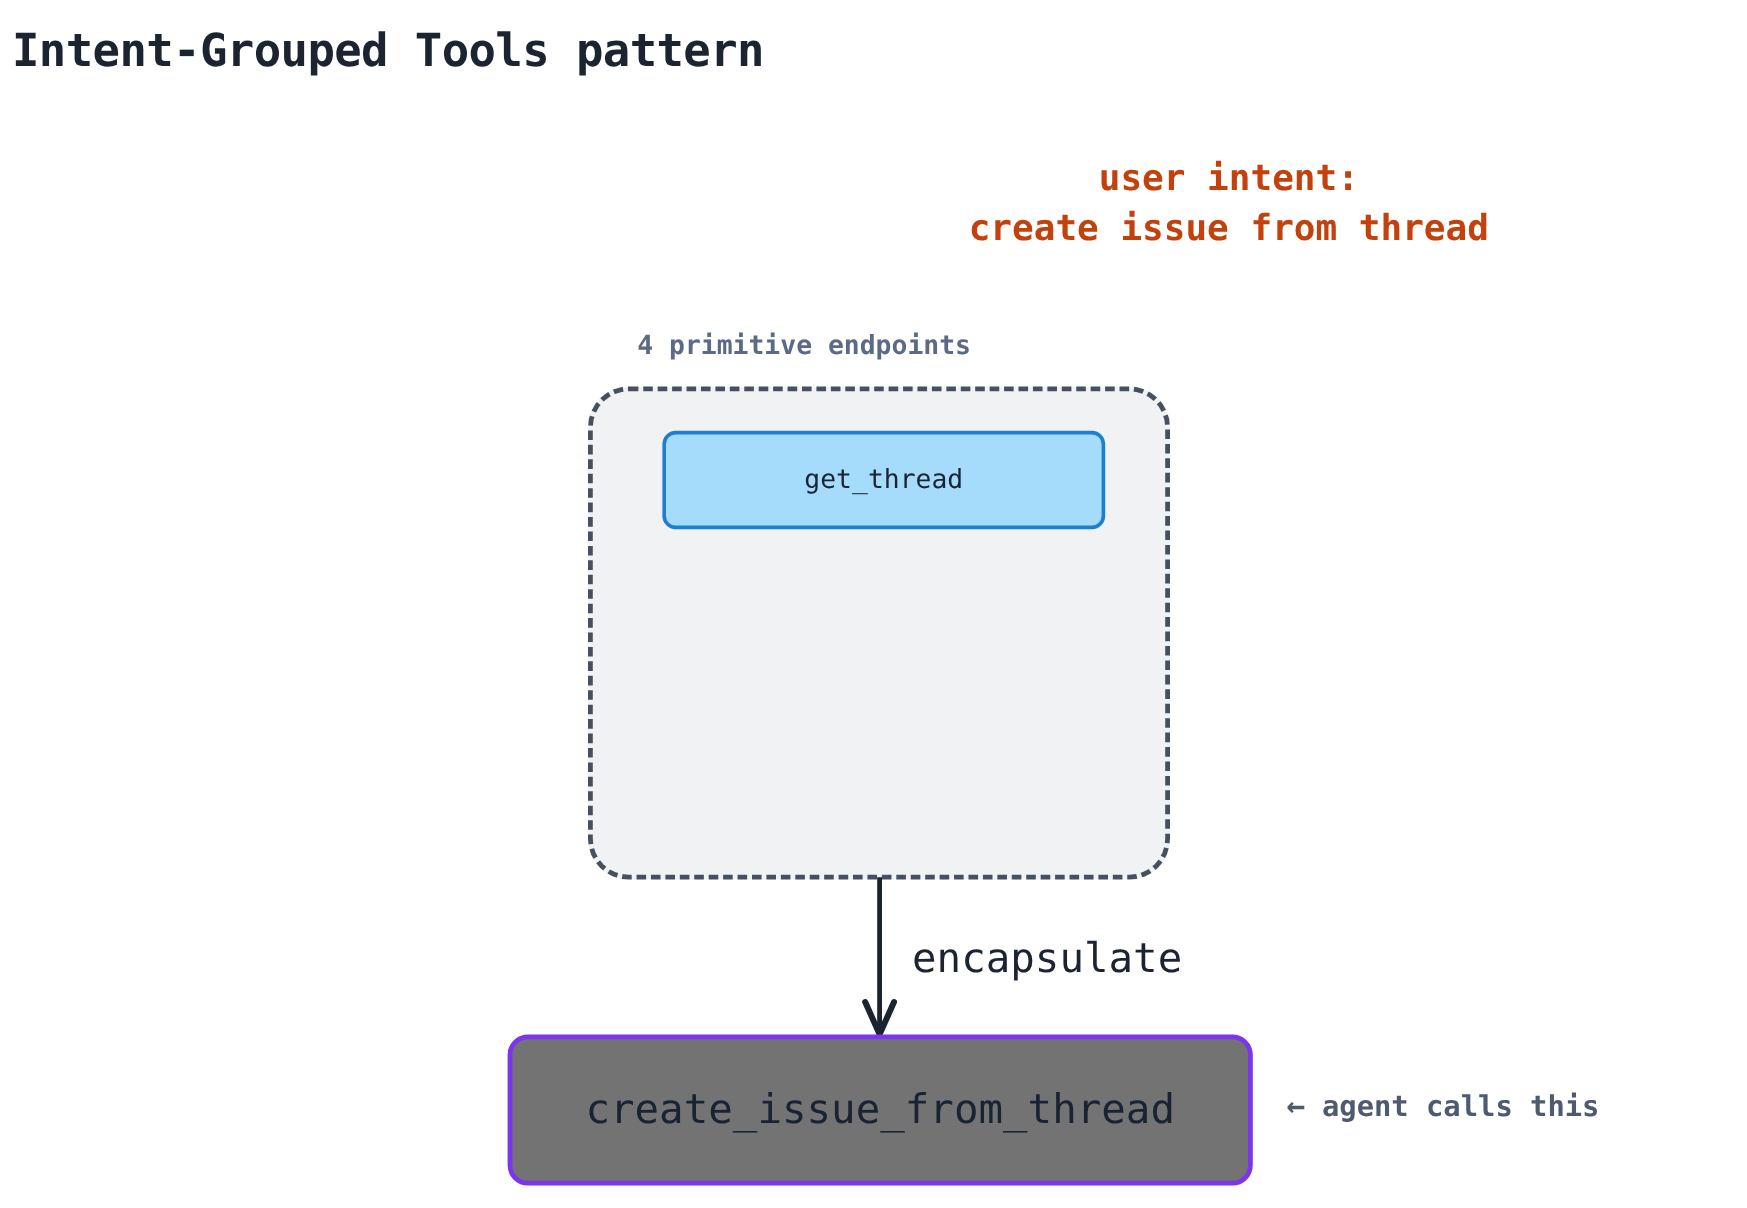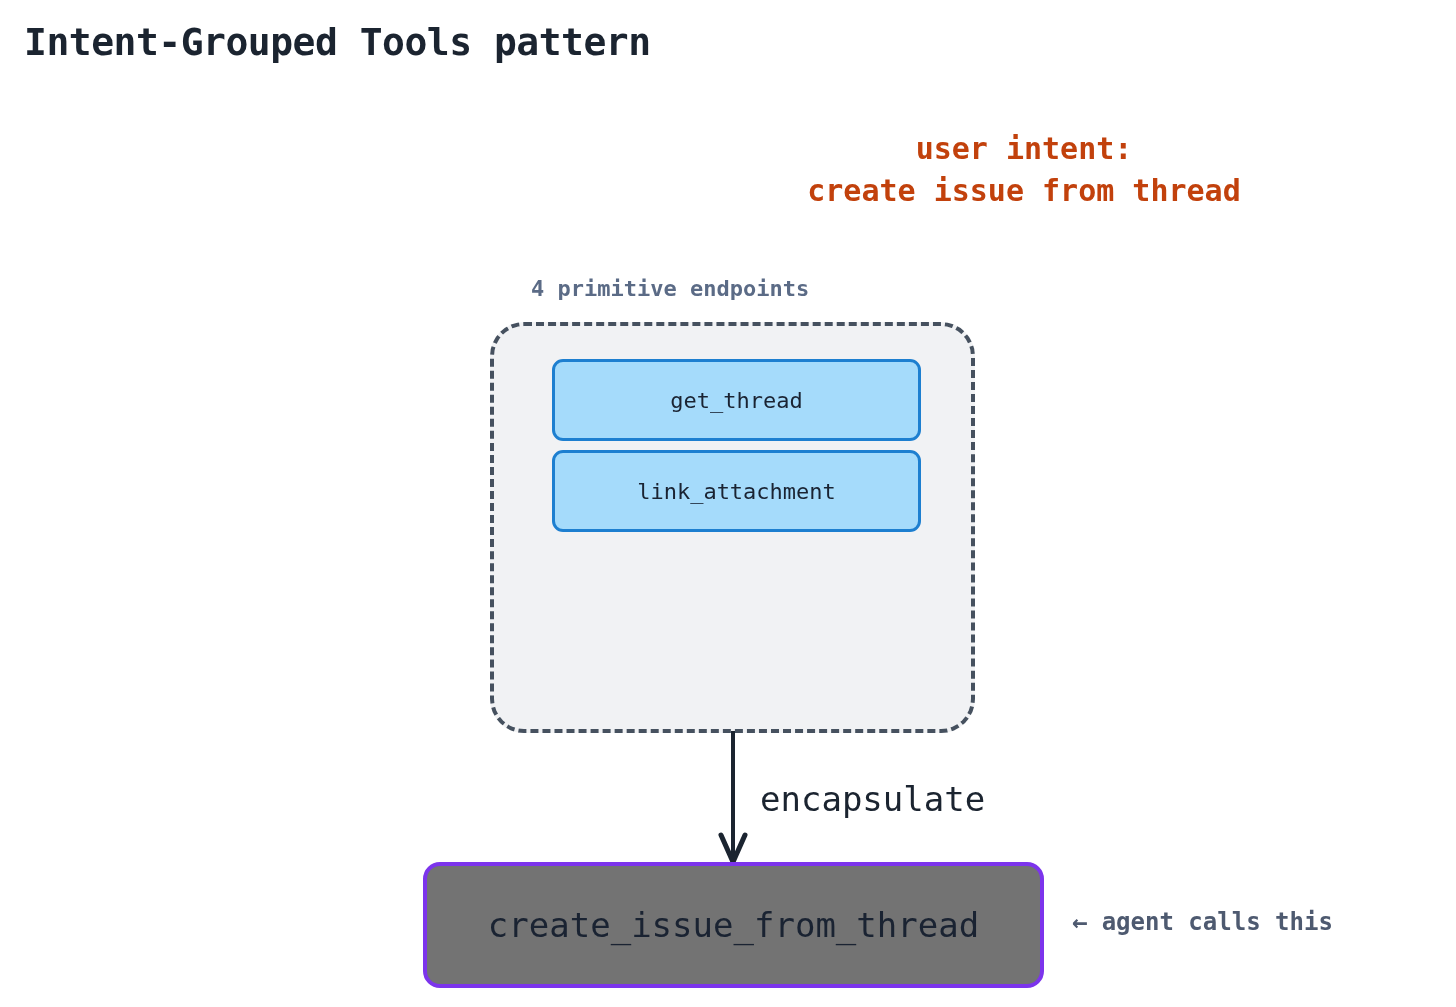--- a/index.html
+++ b/index.html
@@ -17,21 +17,21 @@
   }
 
   .canvas {
     position: absolute;
     inset: 0;
   }
 
   
   #page-title {
     position: absolute;
-    left: 24px;
+    left: 10px;
     top: 20px;
     font-family: "DejaVu Sans Mono", monospace;
     font-size: 38px;
     font-weight: 700;
     letter-spacing: -0.5px;
     color: #1b2430;
     white-space: nowrap;
   }
 
   
@@ -172,21 +172,20 @@
   <div id="user-intent">
     <span class="line">user intent:</span>
     <span class="line">create issue from thread</span>
   </div>
 
   <div id="group-caption">4 primitive endpoints</div>
 
   <div id="primitive-group">
     <div class="primitive-list">
       <div class="primitive-box">get_thread</div>
-      <div class="primitive-box">link_attachment</div>
     </div>
   </div>
 
   <svg id="encapsulate-arrow" viewBox="0 0 70 136">
     <line x1="33" y1="0" x2="33" y2="130" stroke="#1b2430" stroke-width="4"></line>
     <polyline points="21,104 33,131 45,104" fill="none" stroke="#1b2430" stroke-width="5" stroke-linecap="round" stroke-linejoin="round"></polyline>
   </svg>
 
   <div id="arrow-label">encapsulate</div>
 

